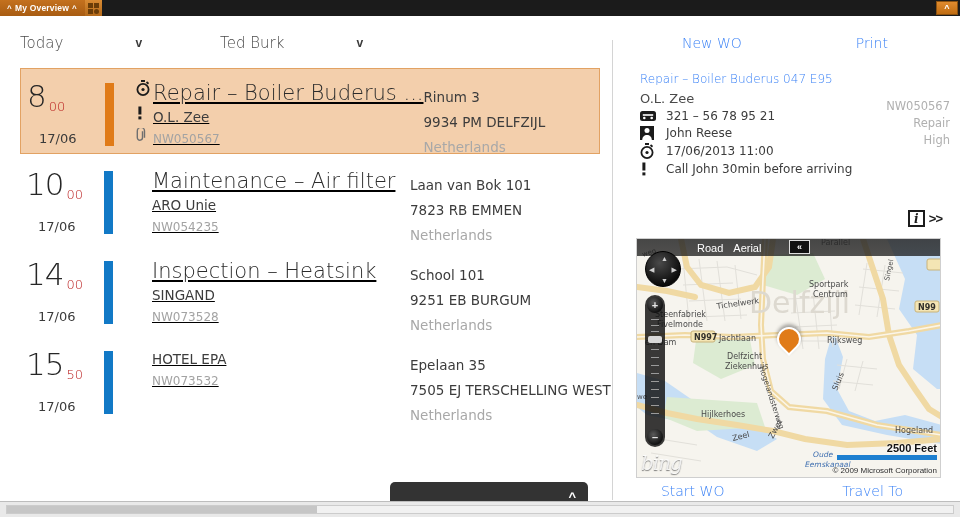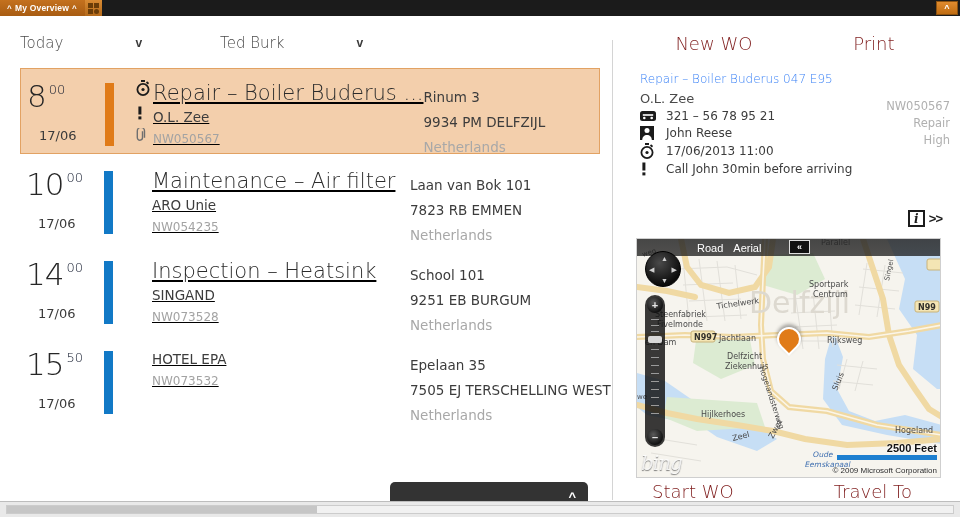--- a/index.html
+++ b/index.html
@@ -71,21 +71,21 @@
     font-size: 12px; font-weight: bold; color: #3b3b3b;
     margin-left: 44px;
   }
   .tb-gap { width: 78px; }
 
   .toolbar-right {
     position: absolute; left: 625px; top: 6px; width: 320px; height: 42px;
     display: flex; align-items: center; justify-content: space-around;
   }
   .tb-btn {
-    color: #7f1d1d; font-size: 18px;
+    color: #3b82f6; font-size: 14px;
     font-family: "DejaVu Sans", sans-serif; font-weight: 300;
     cursor: pointer; white-space: nowrap;
   }
 
   
   .list { position: absolute; left: 20px; top: 52px; width: 580px; }
   .appt {
     position: relative;
     height: 90px;
     display: flex; align-items: flex-start;
@@ -103,22 +103,22 @@
     padding-left: 6px; padding-top: 2px;
     text-align: left;
     font-family: "DejaVu Sans", sans-serif;
   }
   .time-row { display: flex; align-items: flex-start; }
   .hh {
     font-size: 31px; font-weight: 300; color: #262626; line-height: 30px;
     letter-spacing: -1px;
   }
   .mm {
-    font-size: 13px; font-weight: 300; color: #0f172a;
-    margin-left: 3px; margin-top: 1px;
+    font-size: 13px; font-weight: 300; color: #b91c1c;
+    margin-left: 3px; margin-top: 18px;
   }
   .dd {
     font-size: 13px; color: #3a3a3a; margin-top: 17px;
     padding-left: 12px;
   }
 
   .bar { width: 9px; flex: 0 0 9px; height: 63px; margin-top: 4px; }
 
   .mid-col { flex: 1; padding-left: 22px; padding-top: 1px; }
   .mid-row { display: flex; align-items: flex-start; text-decoration: underline; }

